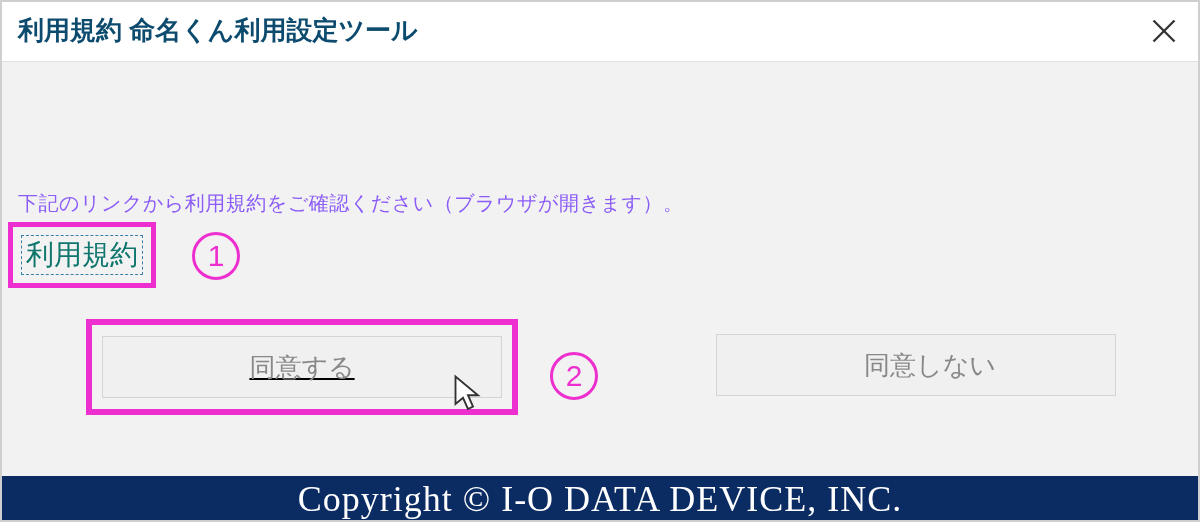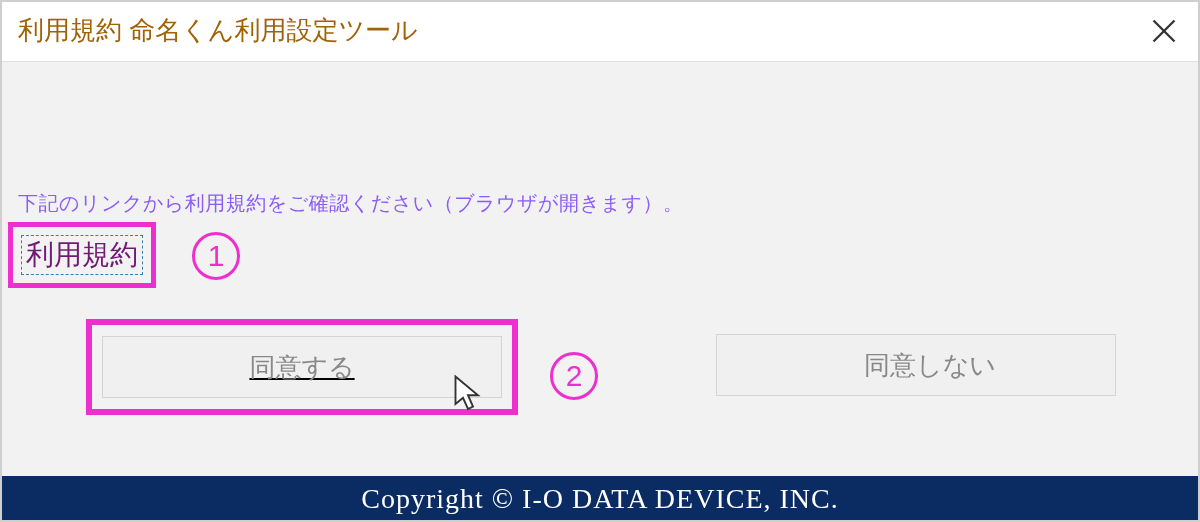--- a/index.html
+++ b/index.html
@@ -21,21 +21,22 @@
       height: 62px;
       background: #fff;
       border-bottom: 1px solid #e0e0e0;
       display: flex;
       align-items: center;
       justify-content: space-between;
       padding-left: 18px;
     }
     .titlebar-title {
       font-size: 26px;
-      color: #a16207;
+      color: #0c4a6e;
+      font-weight: bold;
     }
     .close-btn {
       width: 72px;
       height: 62px;
       display: flex;
       align-items: center;
       justify-content: center;
       cursor: pointer;
     }
     .close-btn svg { width: 28px; height: 28px; }
@@ -56,21 +57,21 @@
     .link-highlight {
       position: absolute;
       top: 160px;
       left: 8px;
       border: 5px solid #ee2fcf;
       padding: 8px 8px 8px 8px;
     }
     .terms-link {
       display: inline-block;
       font-size: 28px;
-      color: #701a75;
+      color: #0f766e;
       border: 1px dashed #3a7fa8;
       padding: 0 4px;
       cursor: pointer;
     }
     .step1 {
       position: absolute;
       top: 170px;
       left: 192px;
     }
     .step2 {
@@ -132,21 +133,21 @@
       top: 312px;
       left: 452px;
       pointer-events: none;
     }
     .cursor-icon svg { width: 32px; height: 40px; }
 
     .copyright {
       height: 46px;
       background: #0b2b63;
       color: #fff;
-      font-size: 28px;
+      font-size: 36px;
       display: flex;
       align-items: center;
       justify-content: center;
       font-family: "Georgia", serif;
       letter-spacing: 1px;
     }
 
     .outer-border {
       position: absolute;
       inset: 0;

